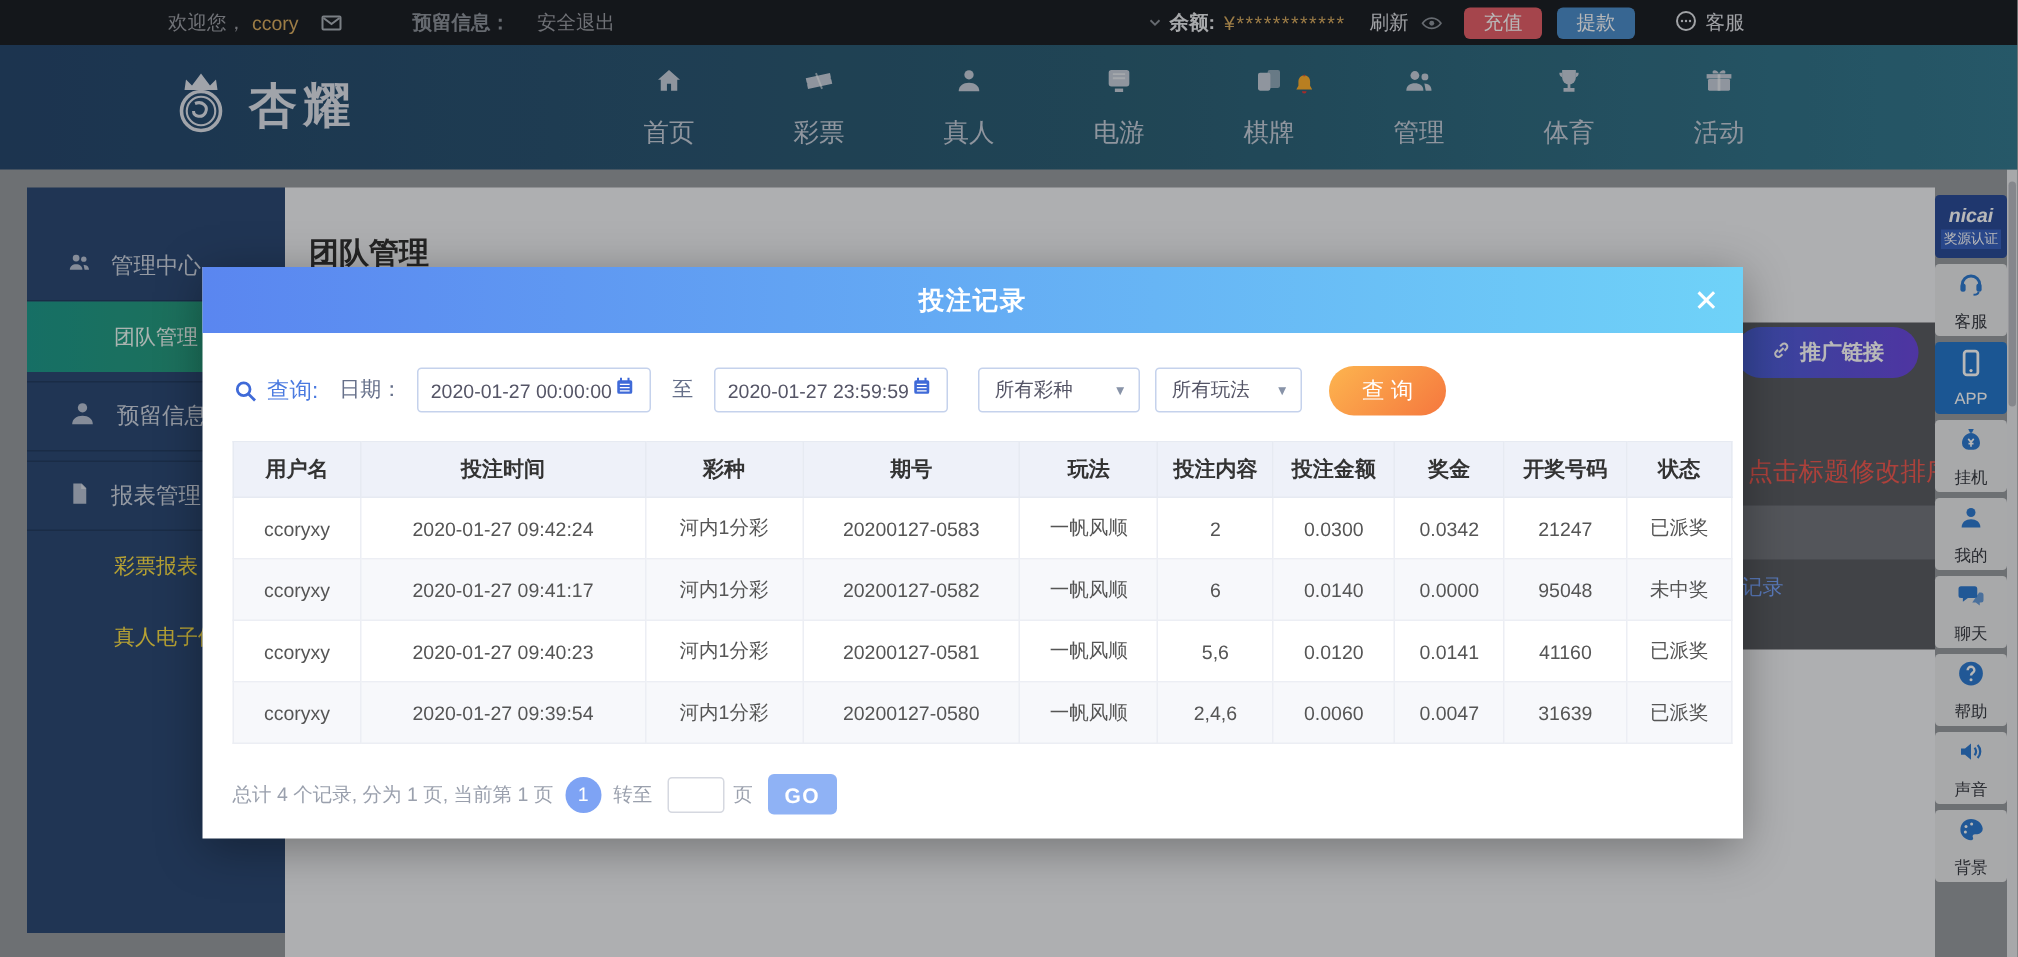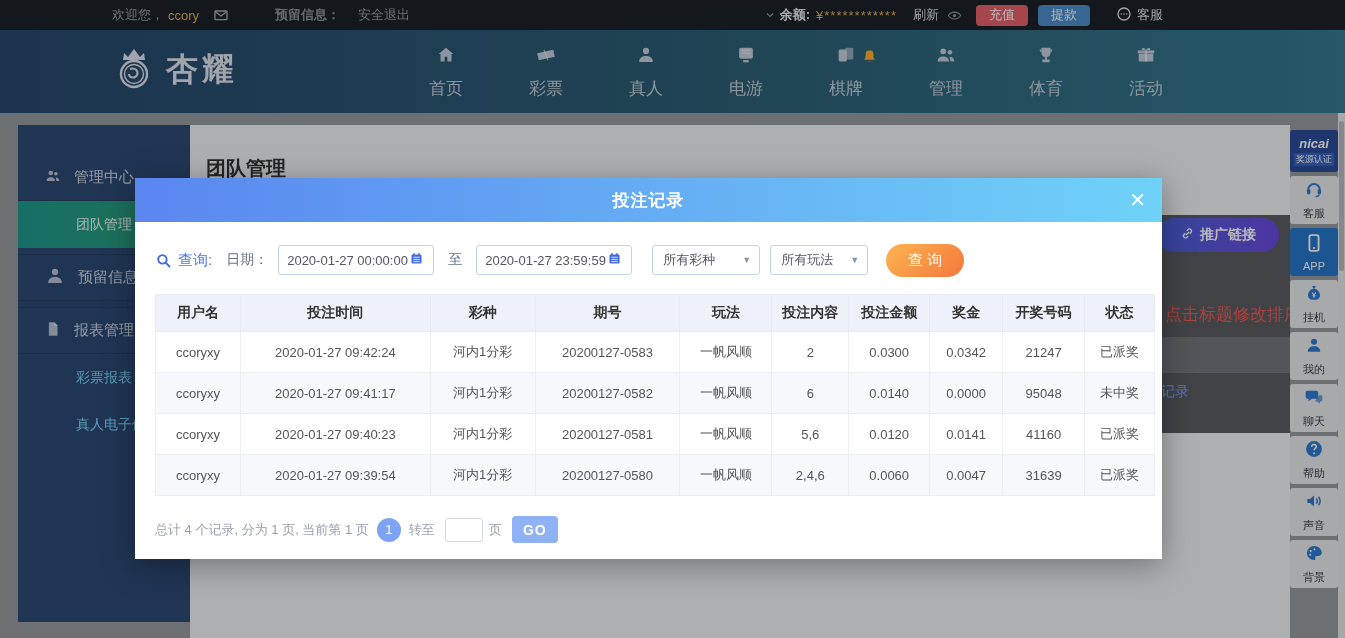--- a/index.html
+++ b/index.html
@@ -37,21 +37,21 @@
   .nav-item .nav-label { font-size:17px; }
   .nav-badge { position:absolute; top:18px; right:18px; }
 
   
   .workspace { position:relative; height:525px; background:#989ba0; }
 
   .sidebar { position:absolute; left:18px; top:12px; bottom:16px; width:172px; background:#2d4a75; padding-top:29px; }
   .side-item { display:flex; align-items:center; height:47px; font-size:15px; color:#cfd6e2;
                padding-left:26px; cursor:pointer; border-bottom:1px solid rgba(10,22,44,.25); }
   .side-item svg { margin-right:12px; color:#b9c3d4; }
-  .side-item.sub { padding-left:58px; font-size:14px; color:#7dd3fc; border-bottom:none; }
+  .side-item.sub { padding-left:58px; font-size:14px; color:#fde047; border-bottom:none; }
   .side-item.gap { margin-top:6px; border-top:1px solid rgba(10,22,44,.25); }
   .side-item.active { background:linear-gradient(90deg,#1f9a8c,#2d9e79); color:#eefaf5; }
 
   .content { position:absolute; left:190px; right:55px; top:12px; bottom:0; background:#f2f3f5; }
   .page-title { font-size:20px; font-weight:bold; color:#333; margin:30px 0 0 16px; }
   .dark-zone { position:absolute; right:0; top:90px; width:135px; height:218px; background:#5a5d63; }
   .promo-btn { position:absolute; left:2px; top:3px; width:122px; height:34px; border:none; border-radius:17px;
                background:linear-gradient(90deg,#4a63d8,#6d4ae0); color:#fff; font-size:14px; font-weight:bold;
                display:flex; align-items:center; justify-content:center; cursor:pointer; }
   .promo-btn svg { margin-right:5px; }

